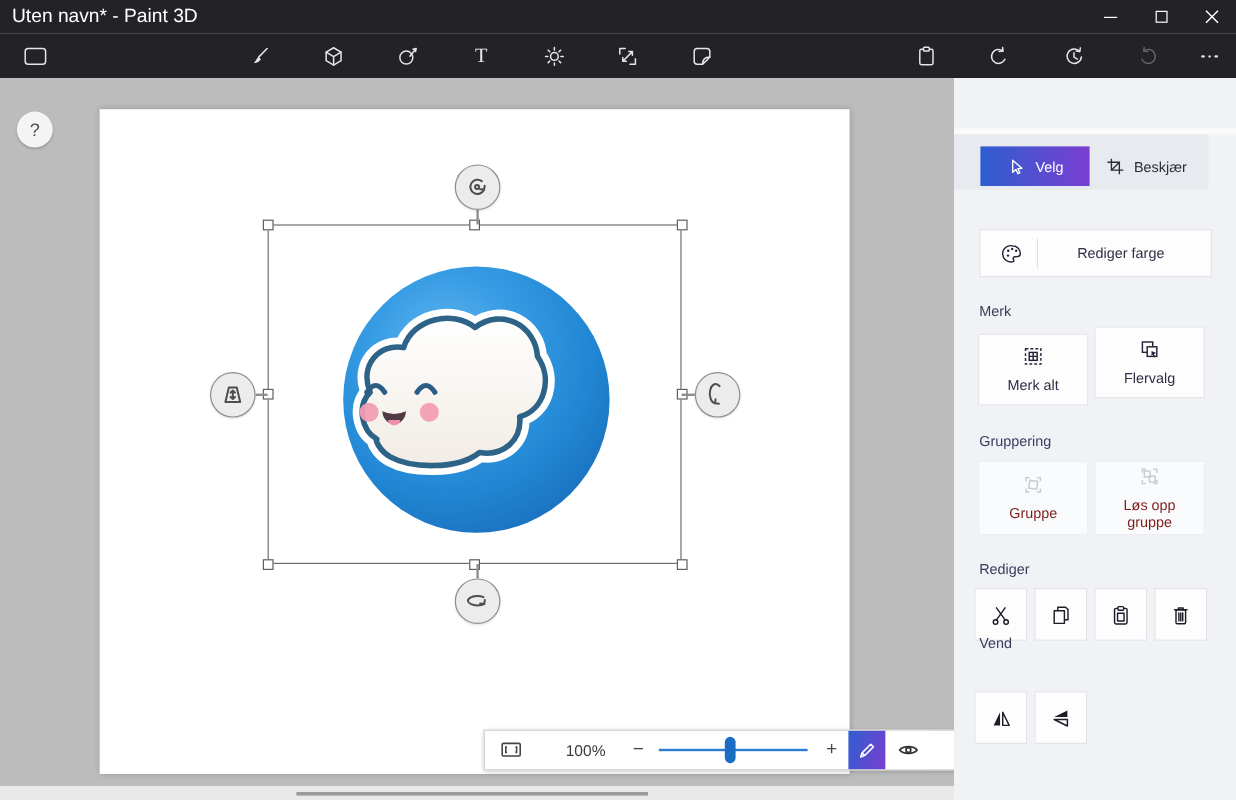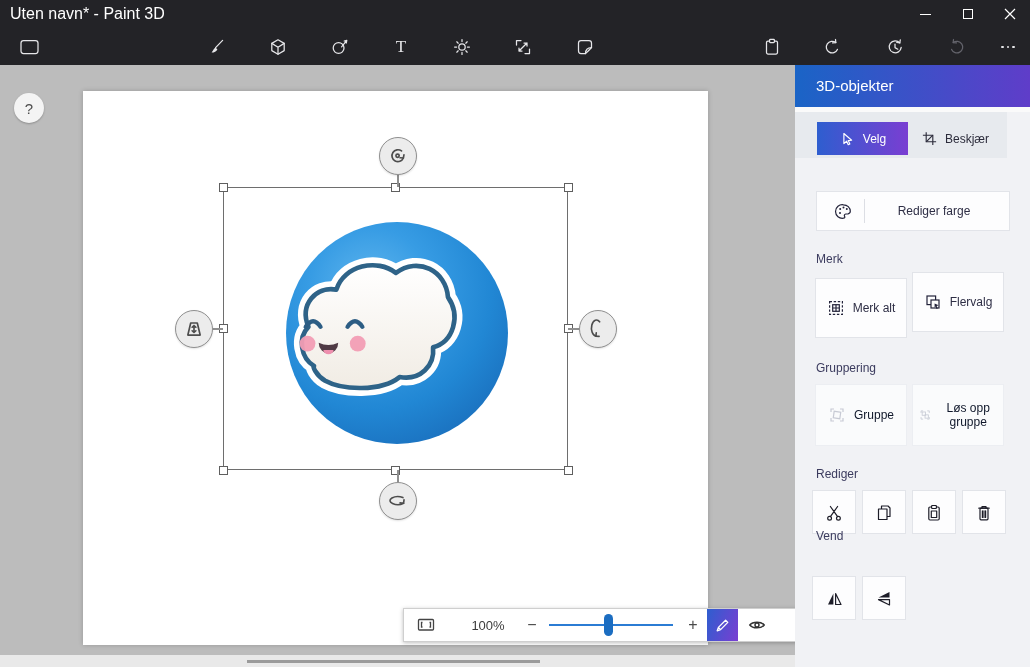--- a/index.html
+++ b/index.html
@@ -71,25 +71,25 @@
   .crop-btn svg{stroke:#2b2b3a;fill:none;stroke-width:1.2;}
 
   .edit-color-btn{position:absolute;left:21px;top:126px;width:194px;height:40px;background:#fdfdfe;border:1px solid #e2e4e9;
     display:flex;align-items:center;color:#2e2e45;font-size:12px;}
   .edit-color-btn .icon-zone{width:41px;display:flex;align-items:center;justify-content:center;}
   .edit-color-btn .divider{width:1px;height:24px;background:#dcdee4;}
   .edit-color-btn .label-zone{flex:1;text-align:center;}
   .edit-color-btn svg{stroke:#23233a;fill:none;stroke-width:1.2;}
 
   .section-label{position:absolute;left:21px;color:#3b3b5e;font-size:12px;}
-  .card-btn{position:absolute;width:92px;height:60px;background:#fdfdfe;border:1px solid #e2e4e9;display:flex;flex-direction:row;
+  .card-btn{position:absolute;width:92px;height:60px;background:#fdfdfe;border:1px solid #e2e4e9;display:flex;flex-direction:column;
     align-items:center;justify-content:center;gap:8px;color:#2e2e45;font-size:12px;}
   .card-btn svg{stroke:#23233a;fill:none;stroke-width:1.2;}
   .card-btn.tall{height:62px;}
-  .card-btn.disabled{color:#0f172a;border-color:#eceef2;background:#fafbfc;}
+  .card-btn.disabled{color:#7f1d1d;border-color:#eceef2;background:#fafbfc;}
   .card-btn.disabled svg{stroke:#c7cad4;}
   .sq-btn{position:absolute;width:44px;height:44px;background:#fdfdfe;border:1px solid #e2e4e9;
     display:flex;align-items:center;justify-content:center;}
   .sq-btn svg{stroke:#1d1d28;fill:none;stroke-width:1.2;stroke-linecap:round;stroke-linejoin:round;}
 </style>
 </head>
 <body>
 
 <div class="app">
 
@@ -291,21 +291,20 @@
           <circle cx="9" cy="9" r="1.8"></circle>
       </svg>
     </div>
   </div>
 
   <div class="hscroll">
     <div class="thumb"></div>
   </div>
 
   <div class="panel">
-    <div class="panel-header" style="background:linear-gradient(90deg,#1a64c6,#5f3dc9)">3D-objekter</div>
     <div class="panel-gap"></div>
 
     <div class="toolrow">
       <button class="velg-btn" style="background:linear-gradient(90deg,#2e5ecf,#7a3ed2)">
         <svg width="16" height="16" viewBox="0 0 18 18">
           <path d="M5.5,2.8 L5.5,14.2 L8.6,11.5 L10.4,15.4 L12.2,14.6 L10.4,10.8 L14.2,10.4 Z"></path>
         </svg>
         <span>Velg</span>
       </button>
       <button class="crop-btn">

